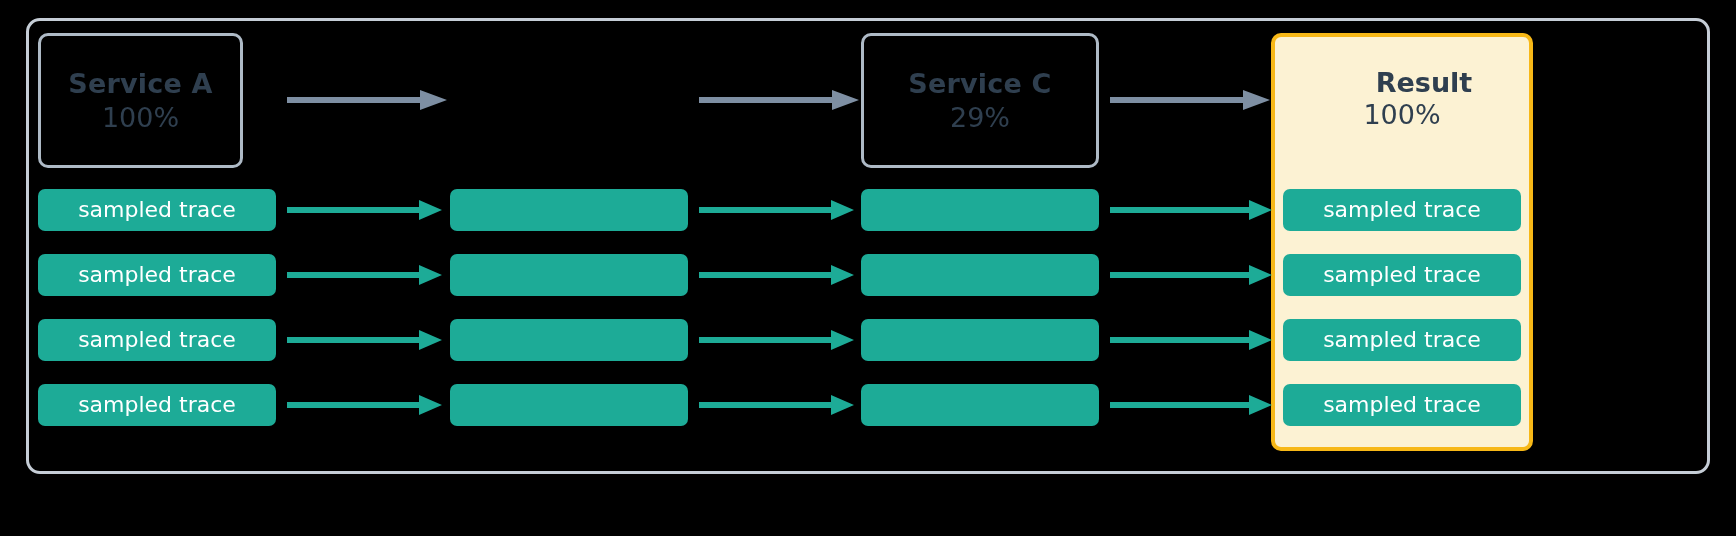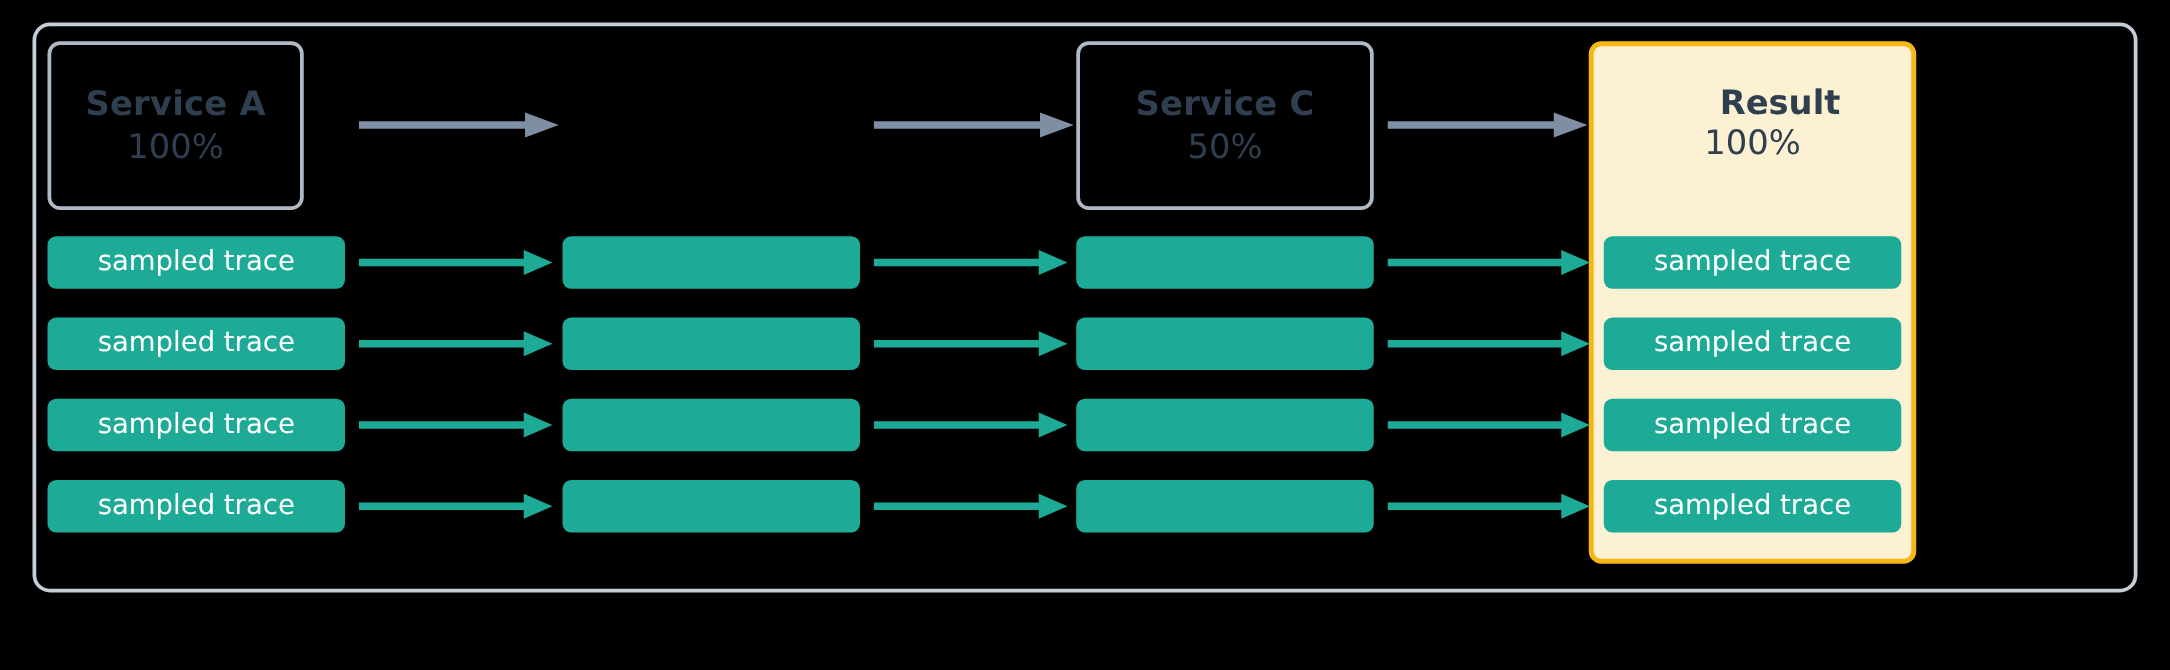--- a/index.html
+++ b/index.html
@@ -128,21 +128,21 @@
   <div class="outer-frame"></div>
 
   <div class="service-box" style="left:38px; width:205px;">
     <div class="service-title">Service A</div>
     <div class="service-pct">100%</div>
   </div>
 
 
   <div class="service-box" style="left:861px; width:238px;align-items:center;">
     <div class="service-title">Service C</div>
-    <div class="service-pct">50%</div>
+    <div class="service-pct">29%</div>
   </div>
 
   <div class="result-box">
     <div class="result-title">Result</div>
     <div class="result-pct">100%</div>
   </div>
 
   <div class="arrow" style="left:287px; top:89px; width:160px;">
     <svg width="160" height="22" viewBox="0 0 160 22">
       <path d="M0,8 H133 V1 L160,11 L133,21 V14 H0 Z" fill="#7e8fa3"></path>

